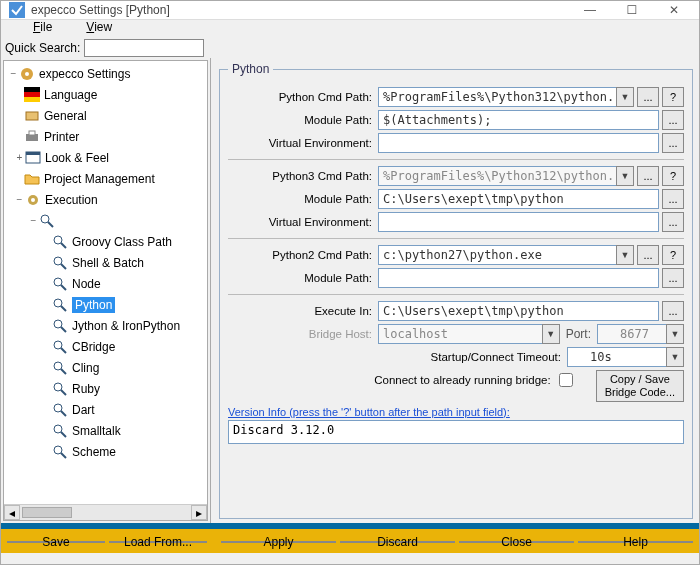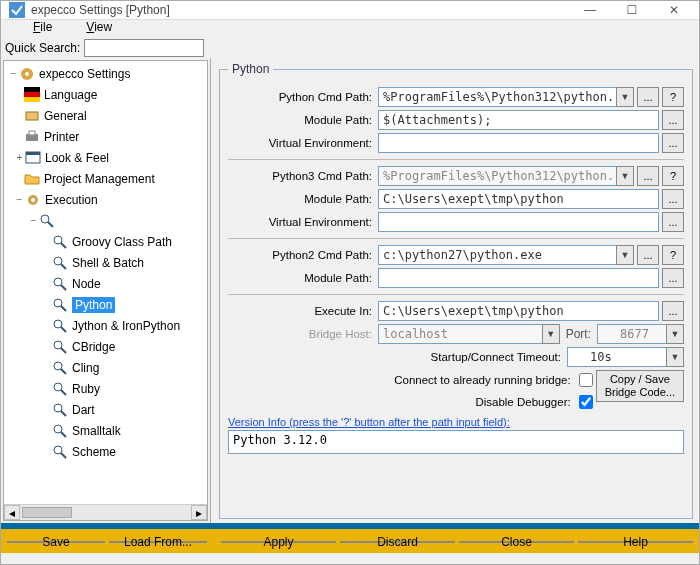--- a/index.html
+++ b/index.html
@@ -147,21 +147,21 @@
     font-size:11px;
   }
   .sep { border-top:1px solid #bbb; margin:6px 0; }
   .shortfld { width:70px; flex:0 0 70px;padding-left:22px; }
   .portlbl { padding:0 6px; color:#555; }
   .cbox { width:14px; height:14px; margin-left:2px; }
   .copybtn {
     border:1px solid #888;
     background:#e8e8e8;
     padding:2px 8px;
-    margin-left:0;
+    margin-left:20px;
     text-align:center;
     line-height:13px;
     font-size:11px;
   }
   .version-link { color:#1a4fd6; text-decoration:underline; font-size:11px; margin-top:4px;}
   .version-box {
     border:1px solid #7a9fc5;
     background:#fff;
     font-family:Consolas, monospace;
     font-size:12px;
@@ -455,31 +455,27 @@
         <div class="row-label" style="width:auto; flex:1">Startup/Connect Timeout:</div>
         <input class="fld shortfld" style="width: 100px; flex: 0 0 100px;" value="10s">
         <div class="dd-btn">▼</div>
       </div>
       <div class="row" style="align-items:flex-start">
         <div style="flex:1">
           <div class="row" style="margin:0; justify-content:flex-end">
             <div class="row-label" style="width:auto">Connect to already running bridge:</div>
             <input type="checkbox" class="cbox" style="">
           </div>
-          <div class="row" style="margin:2px 0 0 0; justify-content:flex-end">
-            <div class="row-label" style="width:auto">Disable Debugger:</div>
-            <input type="checkbox" class="cbox" checked="" style="">
-          </div>
         </div>
         <div class="copybtn" style="white-space:pre-line">Copy / Save
 Bridge Code...</div>
       </div>
 
       <div class="version-link">Version Info (press the '?' button after the path input field):</div>
-      <div class="version-box">Python 3.12.0</div>
+      <div class="version-box">Discard 3.12.0</div>
     </fieldset>
   </div>
 </div>
 
 <div class="bottombar">
   <div class="bbtn half">Save</div>
   <div class="bbtn half">Load From...</div>
   <div class="spacer"></div>
   <div class="bbtn">Apply</div>
   <div class="bbtn">Discard</div>

